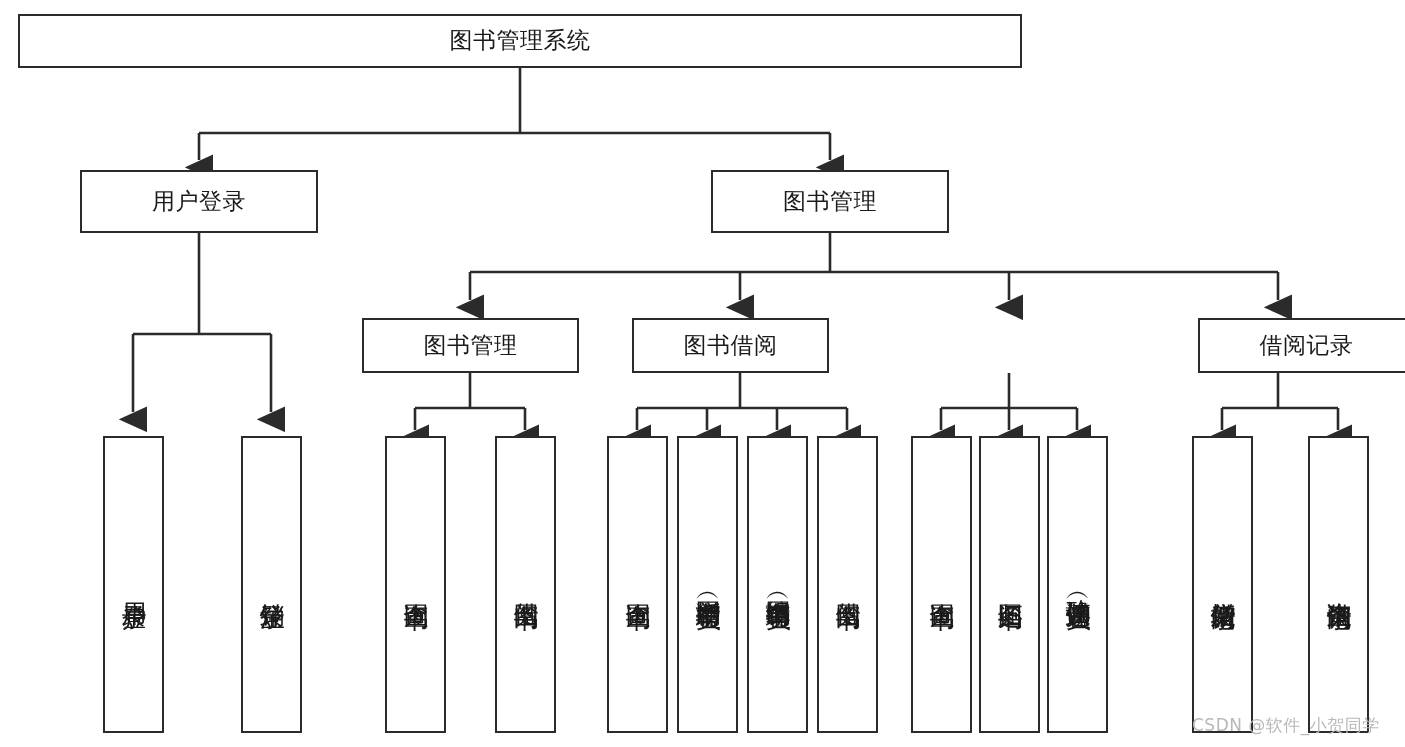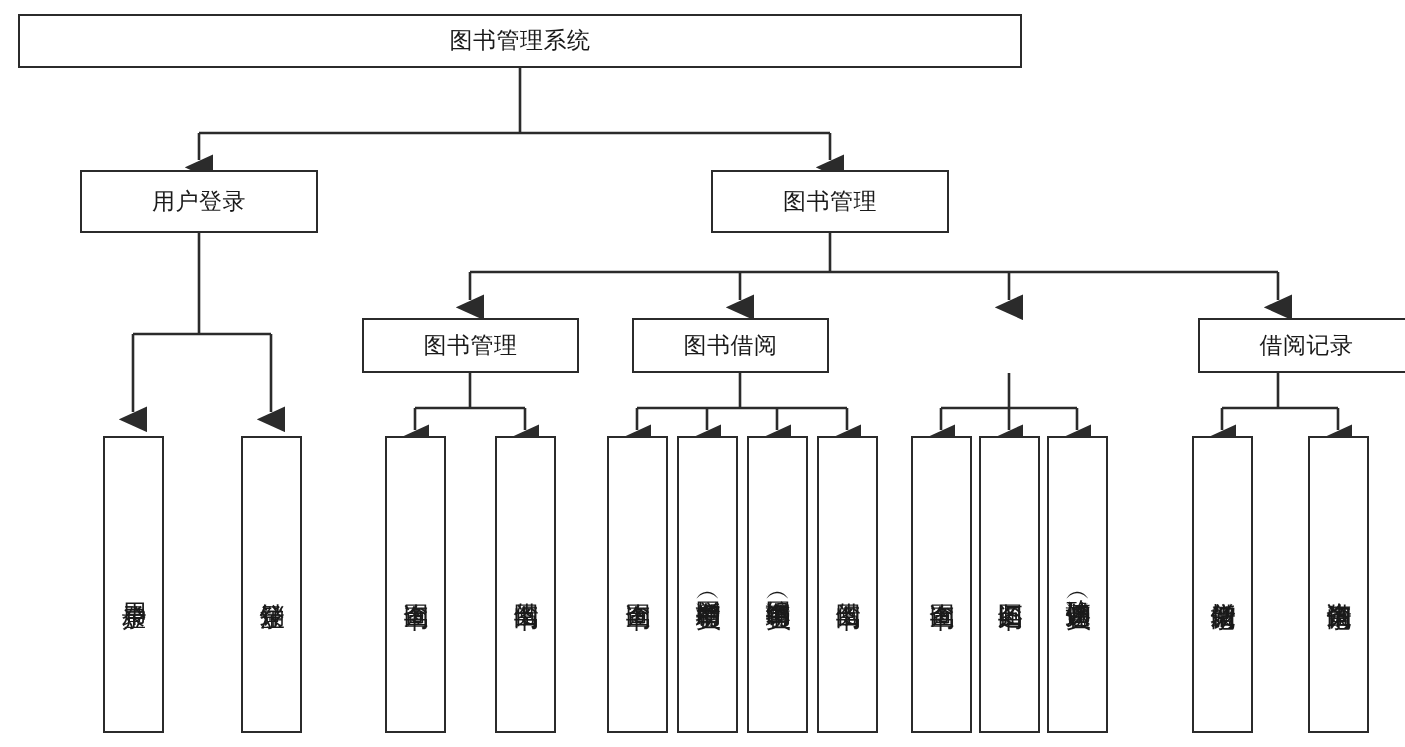--- a/index.html
+++ b/index.html
@@ -198,14 +198,15 @@
   </div>
 
   <div class="node vertical" style="left:1192px; top:436px; width:61px; height:297px;">
     <span class="label">新增借阅记录</span>
   </div>
 
   <div class="node vertical" style="left:1308px; top:436px; width:61px; height:297px;">
     <span class="label">查询借阅记录</span>
   </div>
 
+  <div class="watermark" style="left:1192px; top:714px;">CSDN @软件_小贺同学</div>
 
 </div>
 
 </body></html>

